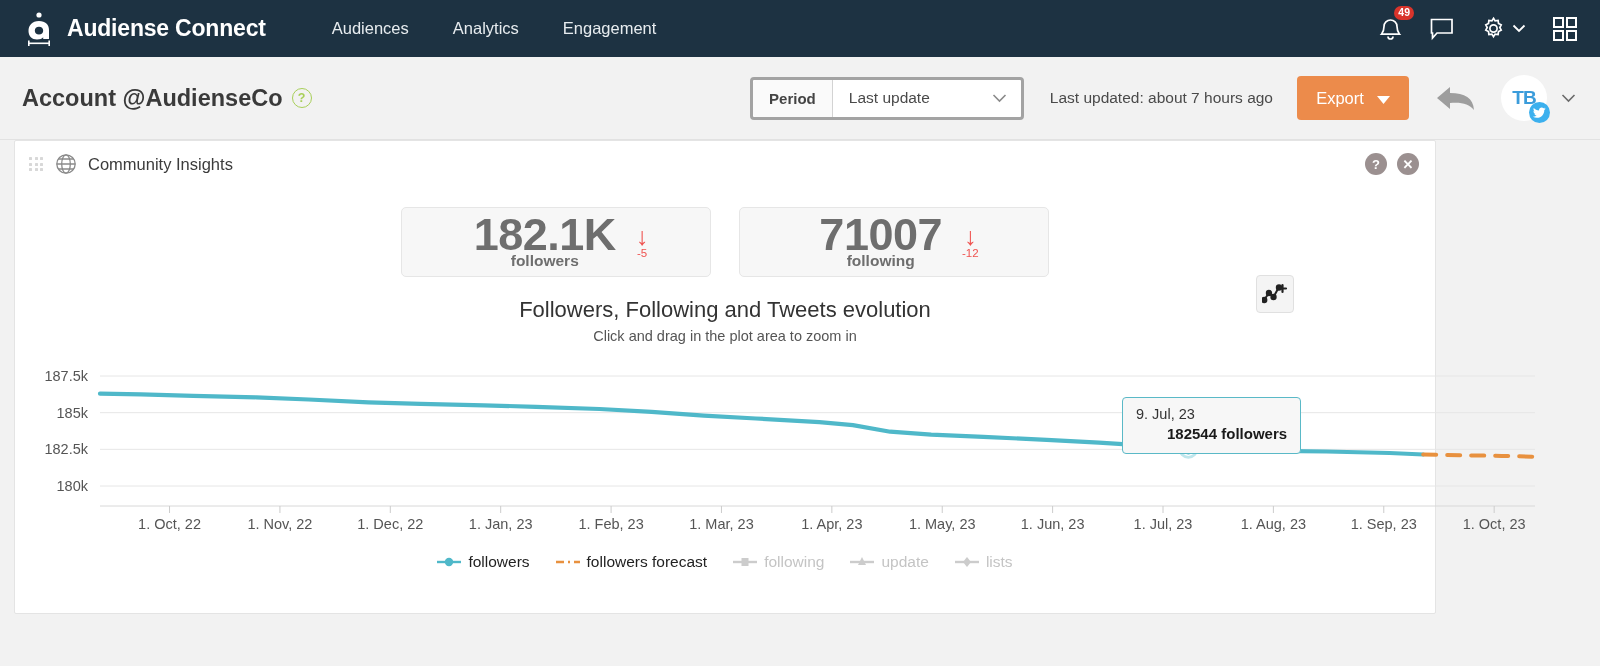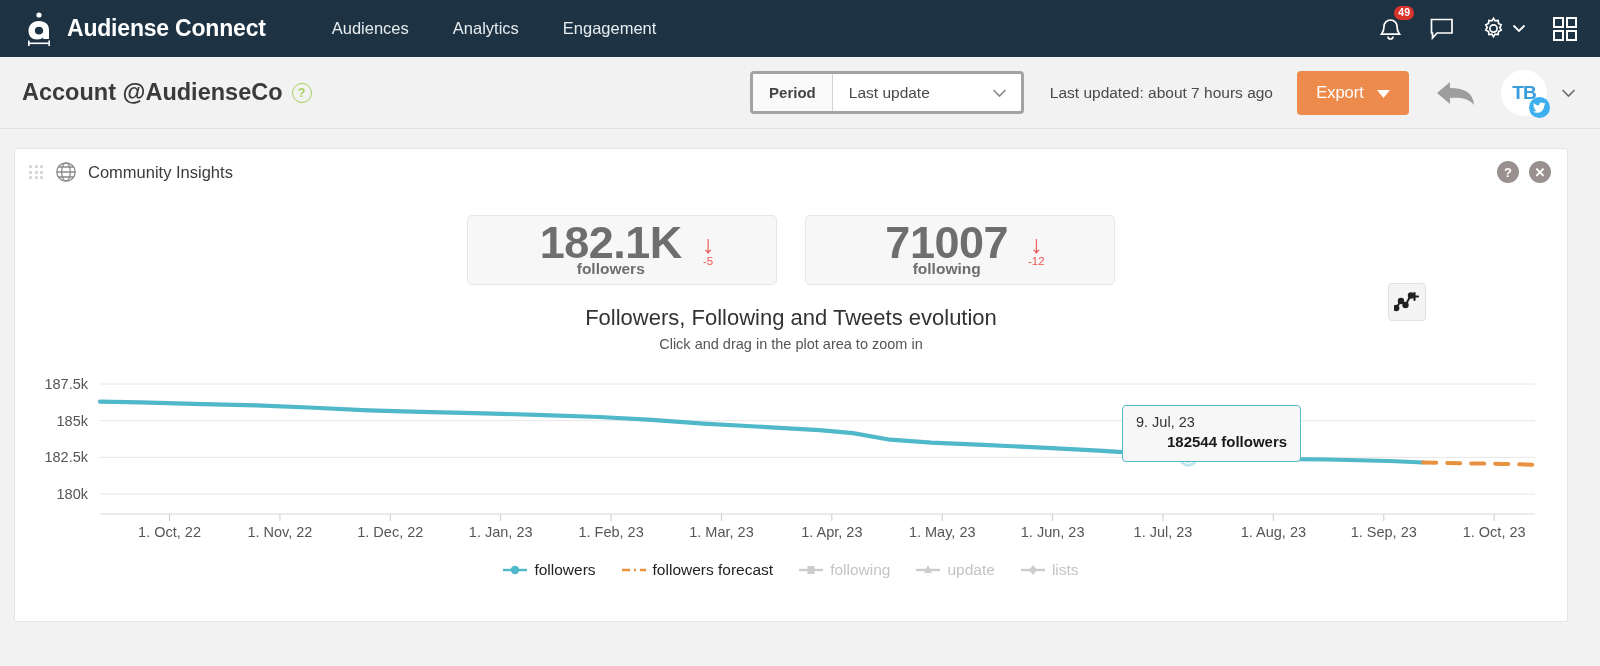--- a/index.html
+++ b/index.html
@@ -65,21 +65,21 @@
     font-size: 10.5px;
     font-weight: bold;
     border-radius: 7px;
     padding: 1px 4px 1.5px;
     line-height: 1.1;
   }
   .gear-wrap { display: flex; align-items: center; gap: 6px; cursor: pointer; }
 
   
   .subheader {
-    height: 72px;
+    height: 83px;
     background: #f2f2f2;
     display: flex;
     align-items: center;
     padding: 0 24px 0 22px;
     border-bottom: 1px solid #e2e2e2;
     position: relative;
   }
   .account-title {
     font-size: 23.5px;
     font-weight: bold;
@@ -170,22 +170,22 @@
     width: 21px; height: 21px;
     border-radius: 50%;
     background: #3cb0ee;
     display: flex; align-items: center; justify-content: center;
   }
   .avatar-caret { margin-left: 14px; cursor: pointer; display: flex; }
 
   
   .card {
     position: absolute;
-    left: 14px; top: 148px;
-    width: 1554px; height: 474px;
+    left: 14px; top: 140px;
+    width: 1422px; height: 474px;
     background: #ffffff;
     border: 1px solid #e4e4e4;
     border-radius: 2px;
   }
   .card-head {
     height: 46px;
     display: flex;
     align-items: center;
     padding: 0 16px 0 14px;
     position: relative;

